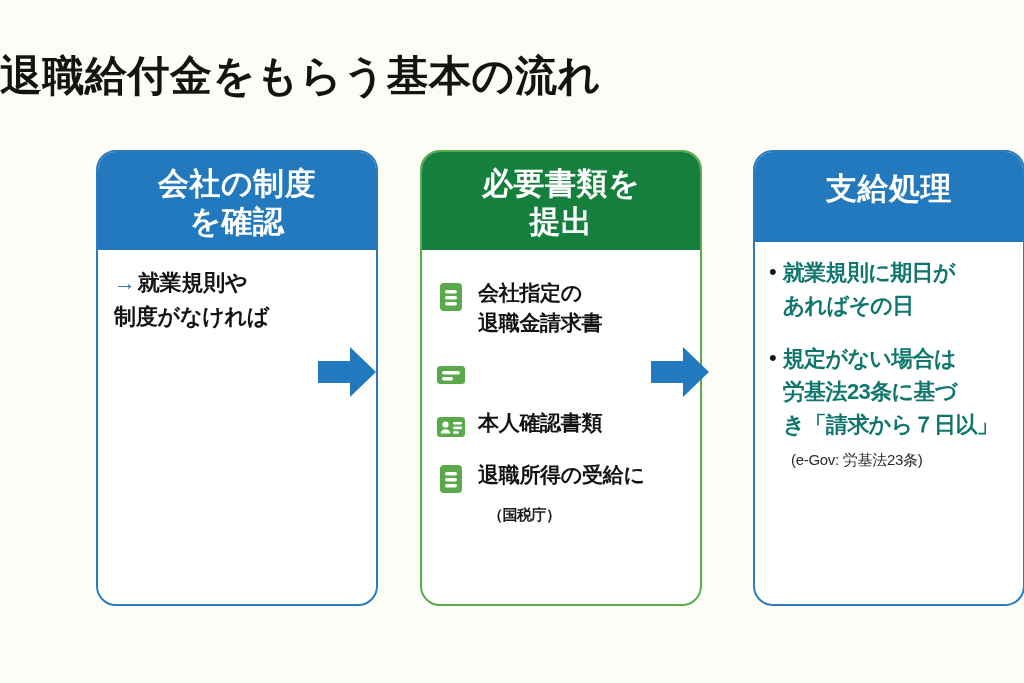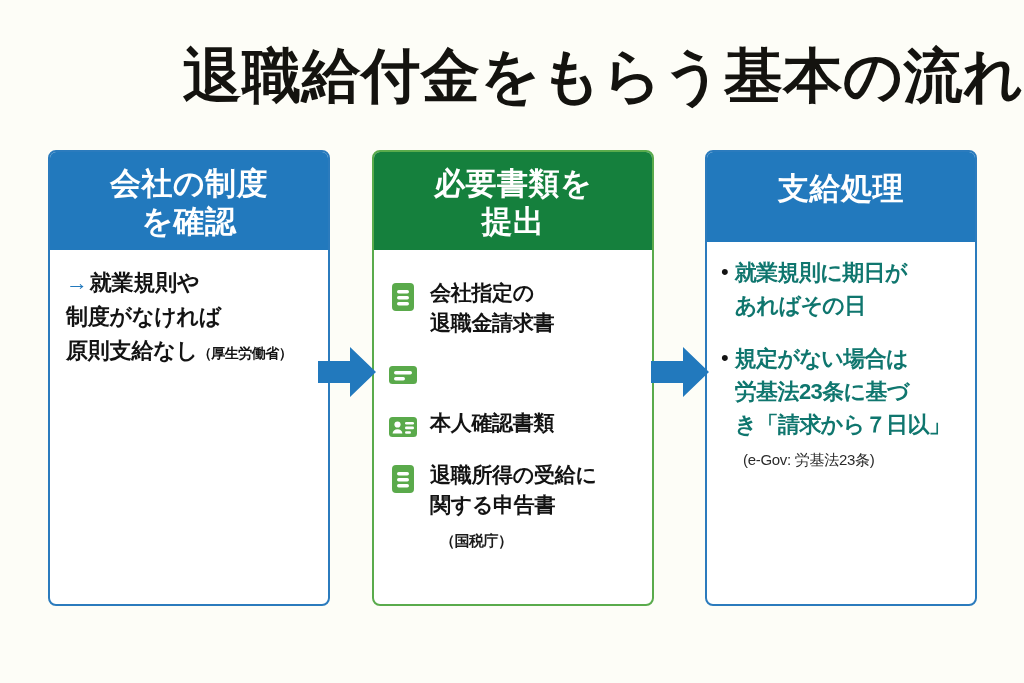--- a/index.html
+++ b/index.html
@@ -16,36 +16,37 @@
     position: relative;
     color: #111;
   }
 
   
   .title {
     position: absolute;
     left: 0;
     top: 47px;
     width: 1024px;
-    text-align: right;
-    font-size: 59px;
+    text-align: left;
+    font-size: 42px;
     line-height: 58px;
     font-weight: 700;
     letter-spacing: 0.5px;
     color: #14130f;
     white-space: nowrap;
   }
 
   
   .card {
     position: absolute;
     box-sizing: border-box;
     background: #ffffff;
-    border-radius: 8px;
+    border-radius: 20px;
     overflow: hidden;
+    margin-left: 48px;
   }
   .card.blue   { border: 2px solid #2b7bbd; }
   .card.green  { border: 2px solid #5aab4c; }
 
   .card-header {
     box-sizing: border-box;
     width: 100%;
     text-align: center;
     color: #ffffff;
     font-weight: 700;
@@ -178,23 +179,20 @@
 <div class="card blue" id="card-1">
   <div class="card-header blue">
     <div>会社の制度</div>
     <div>を確認</div>
   </div>
   <div class="card-body">
     <div class="c1-text">
       <span class="c1-arrow">→</span><span>就業規則や</span>
     </div>
     <div class="c1-text">制度がなければ</div>
-    <div class="c1-text">
-      <span>原則支給なし</span><span class="src-small">（厚生労働省）</span>
-    </div>
   </div>
 </div>
 
 <div class="card green" id="card-2">
   <div class="card-header green">
     <div>必要書類を</div>
     <div>提出</div>
   </div>
   <div class="card-body">
     <ul class="doc-list">
@@ -244,21 +242,20 @@
         <span class="doc-ico">
           <svg width="30" height="30" viewBox="0 0 30 30">
             <rect x="4" y="1" width="22" height="28" rx="4" fill="#5aaa4b"></rect>
             <rect x="9" y="8" width="12" height="3.4" rx="1.7" fill="#ffffff"></rect>
             <rect x="9" y="14" width="12" height="3.4" rx="1.7" fill="#ffffff"></rect>
             <rect x="9" y="20" width="12" height="3.4" rx="1.7" fill="#ffffff"></rect>
           </svg>
         </span>
         <span class="doc-label">
           <span>退職所得の受給に</span><br>
-          <span>関する申告書</span>
         </span>
       </li>
 
     </ul>
     <div class="c2-src">（国税庁）</div>
   </div>
 </div>
 
 <div class="card blue" id="card-3">
   <div class="card-header blue">

